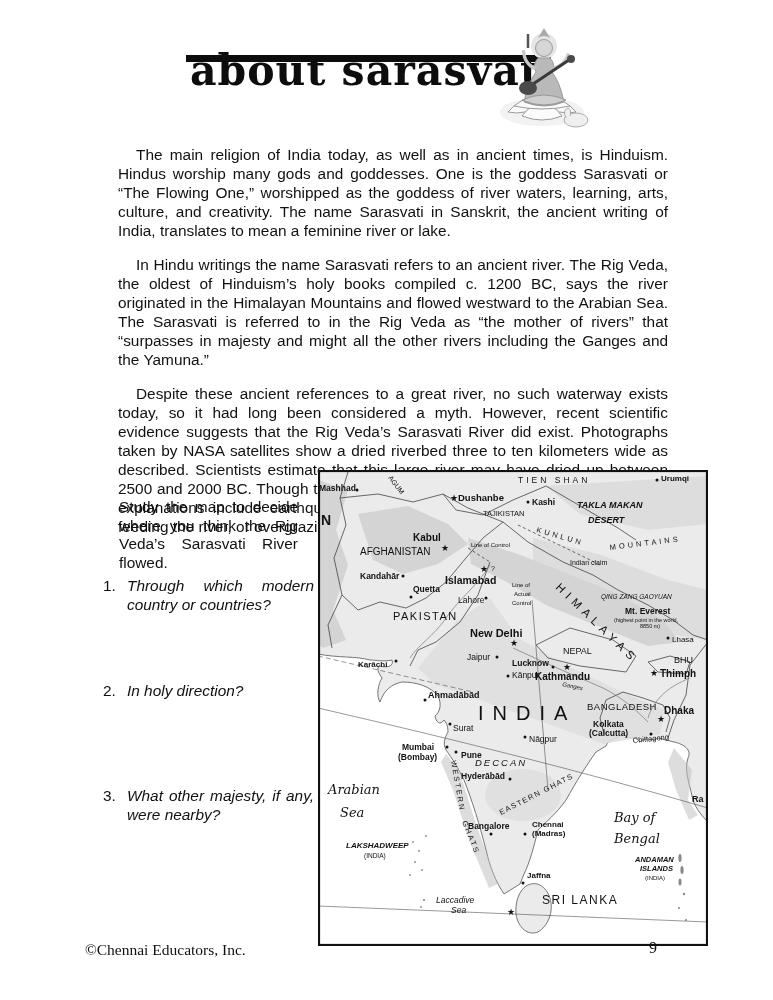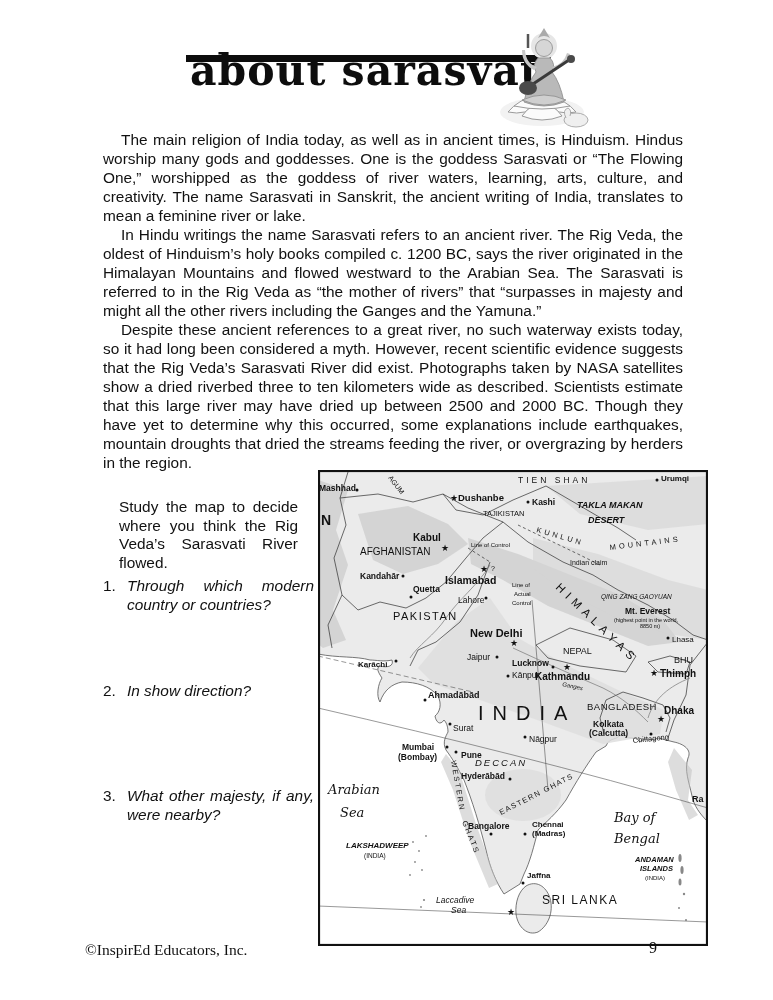--- a/index.html
+++ b/index.html
@@ -9,21 +9,21 @@
   .title-wrap{position:absolute;left:190px;top:46px;width:320px;height:56px;}
   .doc-title{position:relative;display:inline-block;font-family:"DejaVu Serif",serif;
              font-weight:bold;font-size:41px;line-height:48px;letter-spacing:1px;
              text-transform:lowercase;color:#0d0d0d;white-space:nowrap;
              transform:scaleY(1.05);}
   .title-bar{position:absolute;left:-4px;right:-40px;top:9px;height:7px;background:#0d0d0d;}
   .goddess{position:absolute;left:488px;top:20px;width:108px;height:108px;}
   
   .article{position:absolute;left:103px;top:130px;width:580px;font-size:15.4px;
            line-height:19px;text-align:justify;color:#111;}
-  .article p{margin:0;text-indent:18px;}
+  .article p{margin:15px;text-indent:18px;}
   
   .leftcol{position:absolute;left:103px;top:482px;width:211px;font-size:15.4px;
            line-height:18.5px;color:#111;}
   .leftcol .intro{margin:16px;text-align:justify;}
   .question{position:absolute;left:0;width:211px;display:flex;}
   .q1{top:95px;} .q2{top:200px;} .q3{top:305px;}
   .qnum{width:24px;flex:0 0 24px;}
   .qtext{flex:1;text-align:justify;font-style:italic;}
   
   .mapbox{position:absolute;left:318px;top:470px;width:390px;height:476px;}
@@ -92,21 +92,21 @@
   </div>
 
   <div class="leftcol">
     <p class="intro">Study the map to decide where you think the Rig Veda’s Sarasvati River flowed.</p>
     <div class="question q1">
       <span class="qnum">1.</span>
       <span class="qtext">Through which modern country or countries?</span>
     </div>
     <div class="question q2">
       <span class="qnum">2.</span>
-      <span class="qtext">In show direction?</span>
+      <span class="qtext">In holy direction?</span>
     </div>
     <div class="question q3">
       <span class="qnum">3.</span>
       <span class="qtext">What other majesty, if any, were nearby?</span>
     </div>
   </div>
 
   <svg class="mapbox" viewBox="0 0 390 476">
     <rect x="0" y="0" width="390" height="476" fill="#ffffff"></rect>
 
@@ -297,16 +297,16 @@
       <text x="327" y="410" font-size="6">(INDIA)</text>
       <text x="209" y="408" font-size="8" class="city">Jaffna</text>
       <text x="224" y="434" font-size="12" letter-spacing="1.5">SRI LANKA</text>
       <text x="118" y="433" font-size="8.5" font-style="italic">Laccadive</text>
       <text x="133" y="443" font-size="8.5" font-style="italic">Sea</text>
       <text x="374" y="332" font-size="9" class="city">Ra</text>
     </g>
     <rect x="1" y="1" width="388" height="474" fill="none" stroke="#111" stroke-width="2.2"></rect>
   </svg>
 
-  <div class="footer-copy">©InspirEd Educators, Inc.</div>
+  <div class="footer-copy">©Chennai Educators, Inc.</div>
   <div class="footer-page">9</div>
 
 </div>
 
 </body></html>

